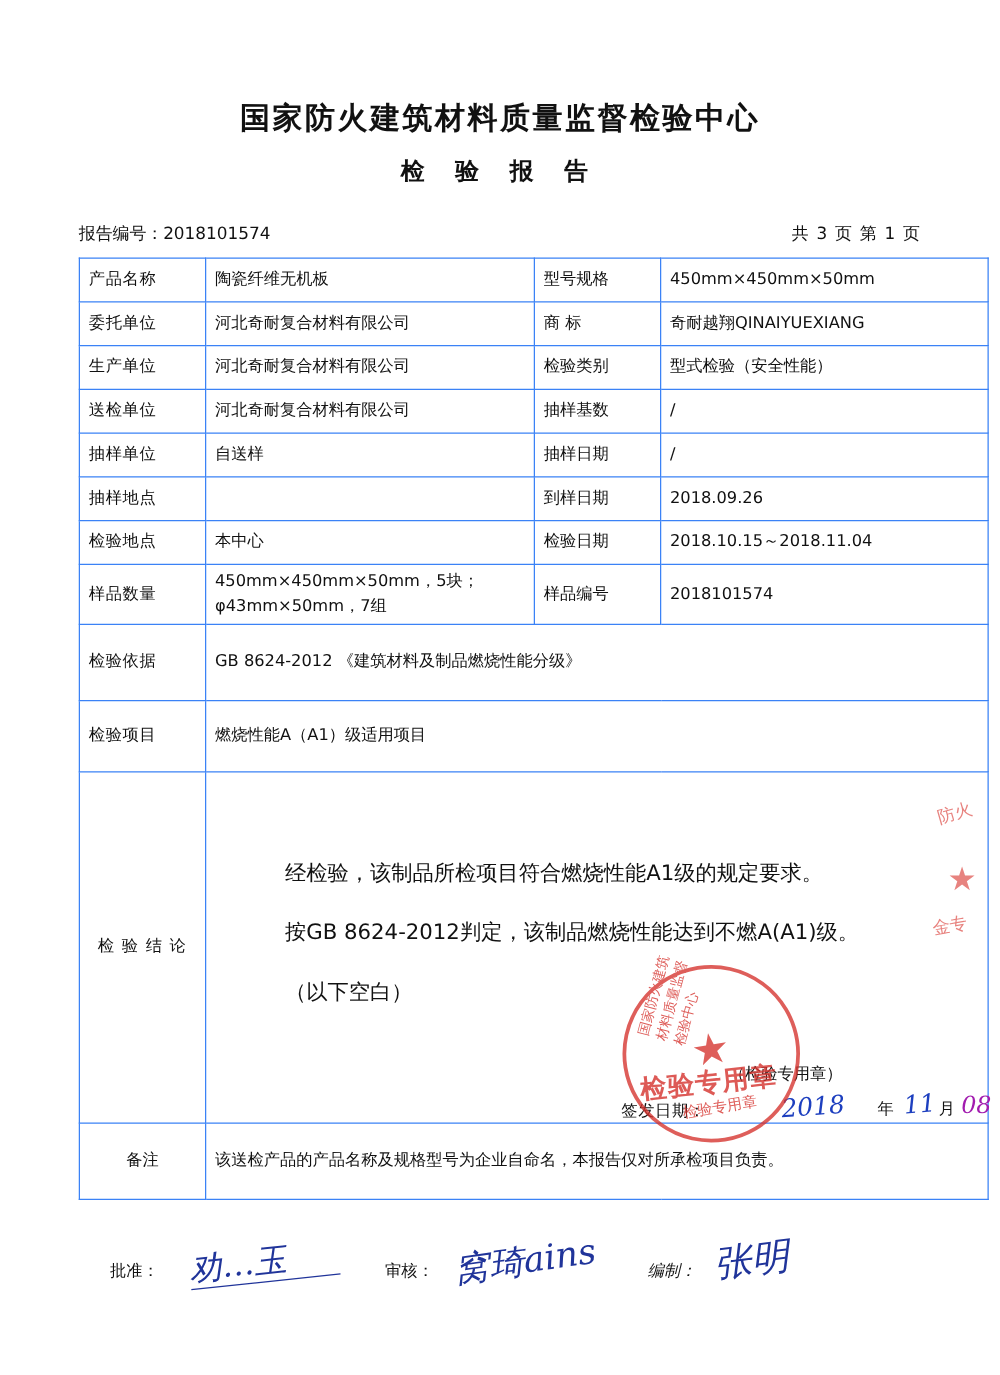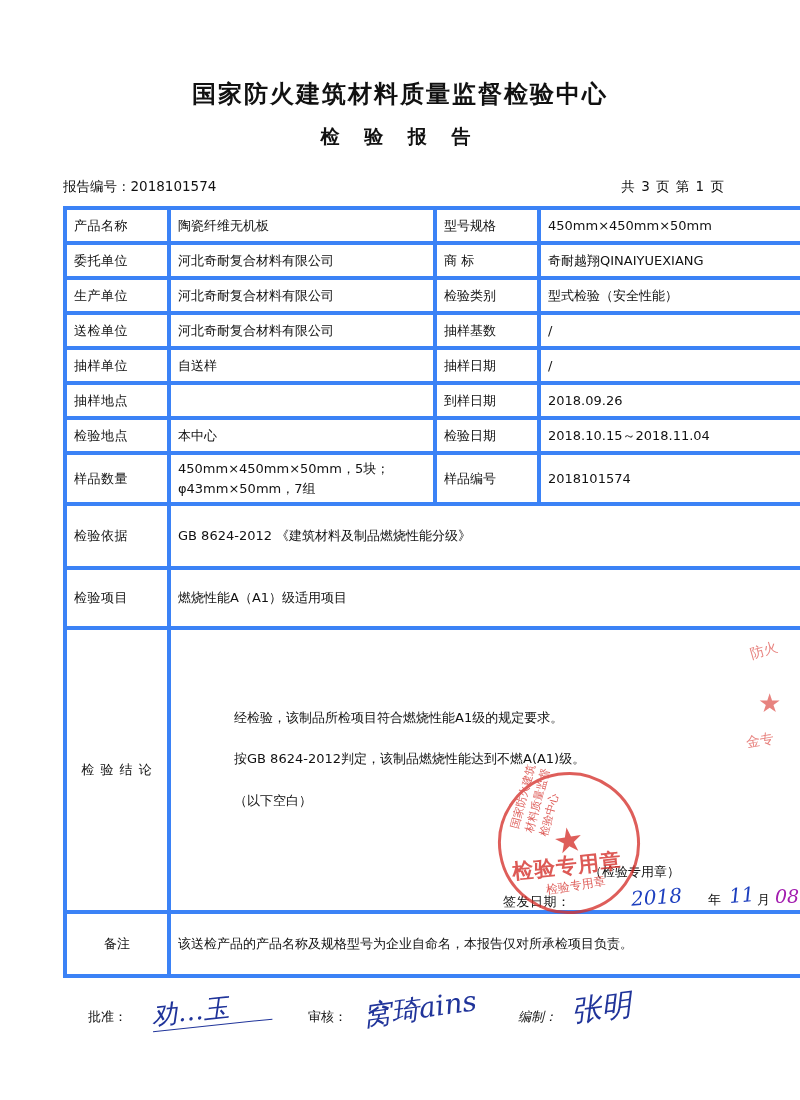--- a/index.html
+++ b/index.html
@@ -48,33 +48,33 @@
     height: 22px;
     font-size: 13.5px;
     font-family: "DejaVu Sans", sans-serif;
   }
   .meta-left {
     position: absolute;
     left: 0; top: 0;
   }
   .meta-right {
     position: absolute;
-    right: 12px; top: 0;
+    right: 0; top: 0;
     letter-spacing: 1px;
   }
   table.report {
     position: absolute;
     left: 63px;
     top: 206px;
     width: 675px;
     border-collapse: collapse;
     table-layout: fixed;
   }
   table.report td {
-    border: 4px solid #3b82f6;
+    border: 1px solid #3b82f6;
     font-size: 13px;
     font-family: "DejaVu Sans", sans-serif;
     padding: 4px 7px;
     vertical-align: middle;
     line-height: 1.5;
   }
   td.lbl {
     width: 86px;
     text-align: left;
     letter-spacing: 0.5px;
@@ -98,21 +98,21 @@
     line-height: 2.6;
   }
   td.concl-body {
     vertical-align: top;
     padding: 18px 12px 10px 12px;
     position: relative;
     height: 272px;
   }
   .concl-line {
     margin: 0 0 22px 56px;
-    font-size: 13px;
+    font-size: 17px;
   }
   .seal-caption {
     position: absolute;
     left: 418px;
     top: 232px;
     font-size: 13px;
   }
   .sign-line {
     position: absolute;
     left: 332px;

